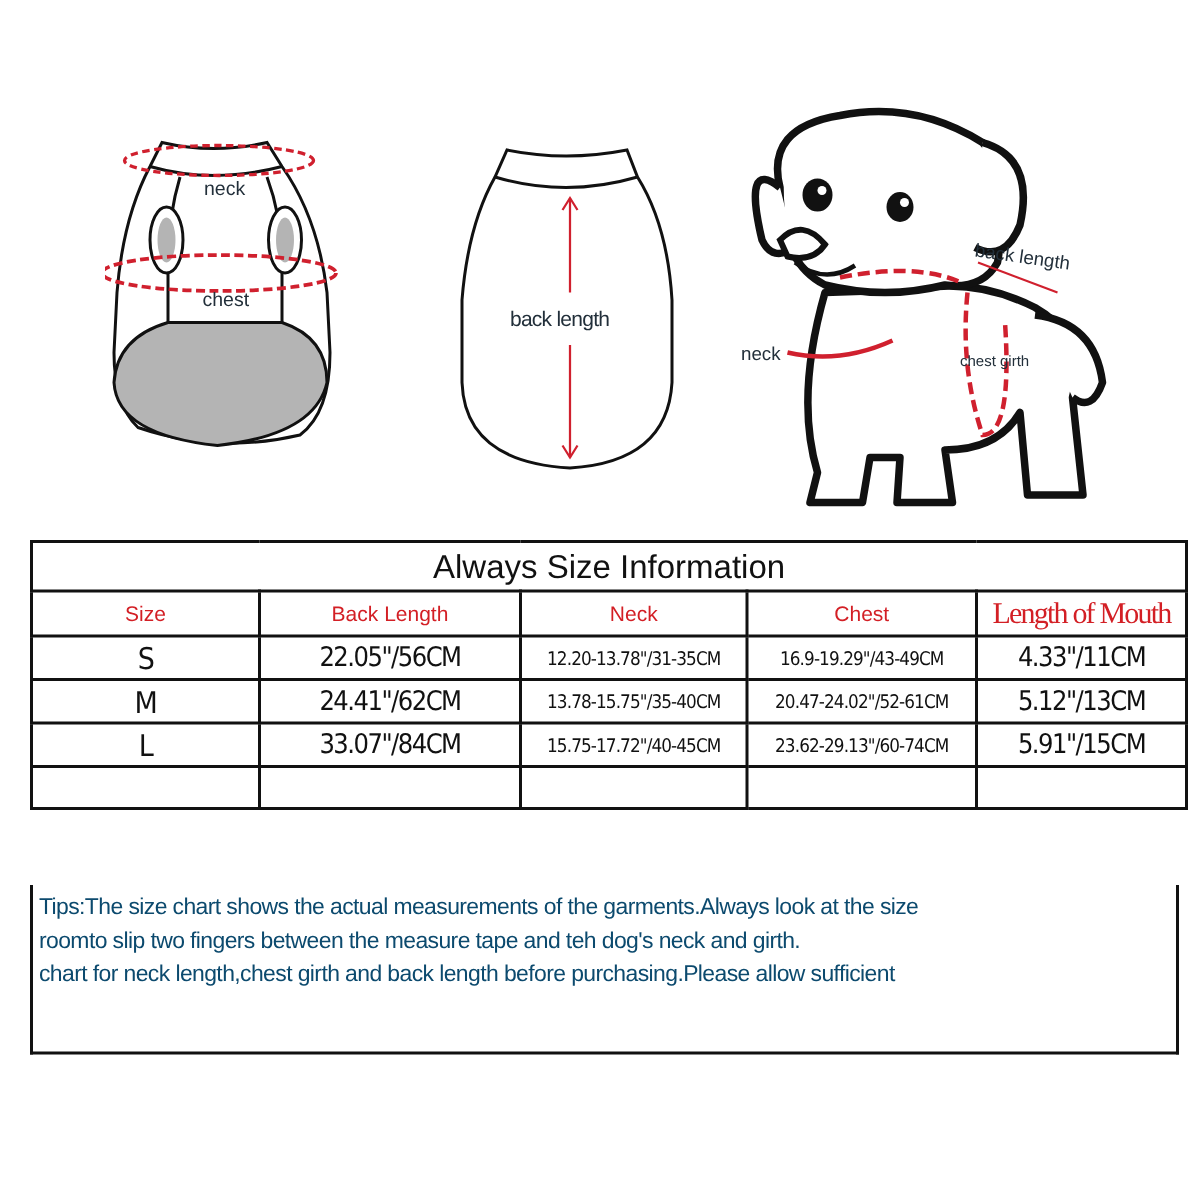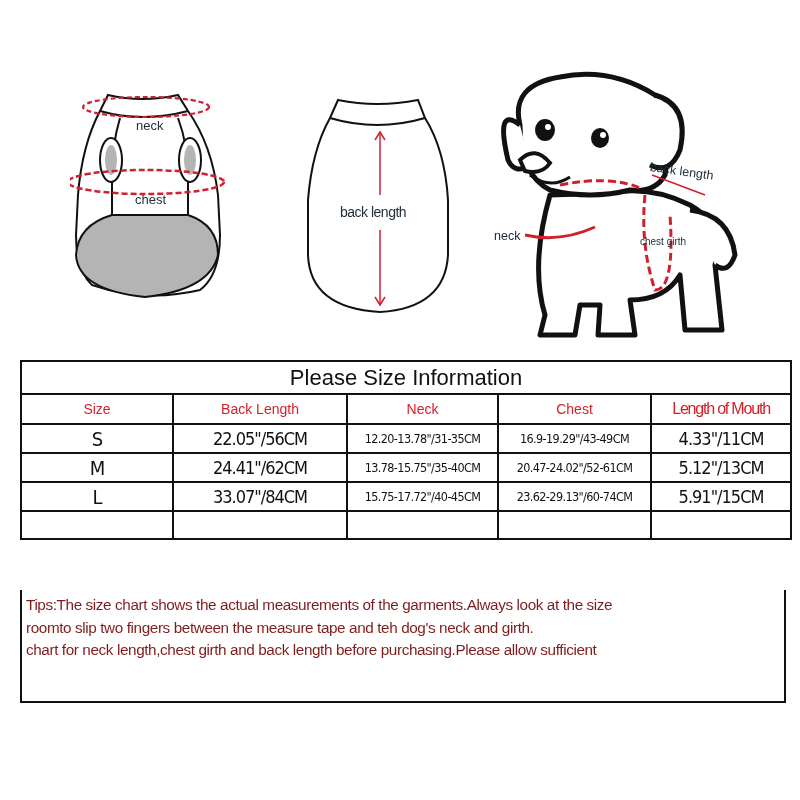--- a/index.html
+++ b/index.html
@@ -3,27 +3,27 @@
 <meta charset="utf-8">
 <style>
   html, body { margin:0; padding:0; background:#ffffff; }
   body { width:800px; height:800px; position:relative; overflow:hidden; font-family:"Liberation Sans", sans-serif; }
   .illus { position:absolute; }
   .lbl { position:absolute; font-family:"Liberation Sans", sans-serif; color:#222f3a; }
   table.size { position:absolute; left:20px; top:360px; width:770px; border-collapse:collapse; table-layout:fixed; }
   table.size td { border:2px solid #111; padding:0; text-align:center; vertical-align:middle; }
   .title-cell { height:31px; font-size:22px; color:#111; }
   .hdr td { height:28px; color:#d31f25; font-size:14px; }
-  .hdr td.narrow { font-family:Liberation Sans, sans-serif; font-size:16px; letter-spacing:-1.2px; }
+  .hdr td.narrow { font-family:Liberation Serif, serif; font-size:20px; letter-spacing:-1.2px; }
   .row td { height:27px; color:#111; font-family:"DejaVu Sans Condensed","DejaVu Sans", sans-serif; }
   .row td.size-cell { font-size:20px; letter-spacing:-1px; }
   .row td.big { font-size:18px; letter-spacing:-1px; }
   .row td.small { font-size:12.5px; letter-spacing:-0.6px; }
   .blank td { height:26px; }
-  .tips { position:absolute; left:20px; top:590px; width:766px; height:113px; border:2px solid #111; border-top:none; font-size:15.3px; color:#7f1d1d; line-height:22.5px; padding:4px 0 0 4px; box-sizing:border-box; letter-spacing:-0.4px; }
+  .tips { position:absolute; left:20px; top:590px; width:766px; height:113px; border:2px solid #111; border-top:none; font-size:15.3px; color:#0c4a6e; line-height:22.5px; padding:4px 0 0 4px; box-sizing:border-box; letter-spacing:-0.4px; }
   .tips div { white-space:nowrap; }
 </style>
 </head>
 <body>
 
 <svg class="illus" style="left:70px;top:85px;" width="180" height="220" viewBox="0 0 180 220">
   <path d="M38,10 Q72,18 108,10 L118,26 Q142,60 148,110 L150,150 Q150,190 130,205 Q75,218 22,200 Q6,185 6,150 L8,110 Q12,60 30,26 Z" fill="#fff" stroke="#111" stroke-width="2"></path>
   <path d="M30,26 Q72,38 118,26" fill="none" stroke="#111" stroke-width="2"></path>
   <path d="M50,33 Q42,60 42,90 L42,130" fill="none" stroke="#111" stroke-width="2"></path>
   <path d="M108,33 Q118,60 118,90 L118,130" fill="none" stroke="#111" stroke-width="2"></path>
@@ -74,21 +74,21 @@
 <table class="size">
   <colgroup>
       <col style="width:152px">
       <col style="width:174px">
       <col style="width:151px">
       <col style="width:153px">
       <col style="width:140px">
     </colgroup>
   <tbody>
       <tr>
-    <td colspan="5" class="title-cell">Please Size Information</td>
+    <td colspan="5" class="title-cell">Always Size Information</td>
   </tr>
   <tr class="hdr">
     <td>Size</td>
     <td>Back Length</td>
     <td>Neck</td>
     <td>Chest</td>
     <td class="narrow">Length of Mouth</td>
   </tr>
   <tr class="row">
     <td class="size-cell">S</td>

